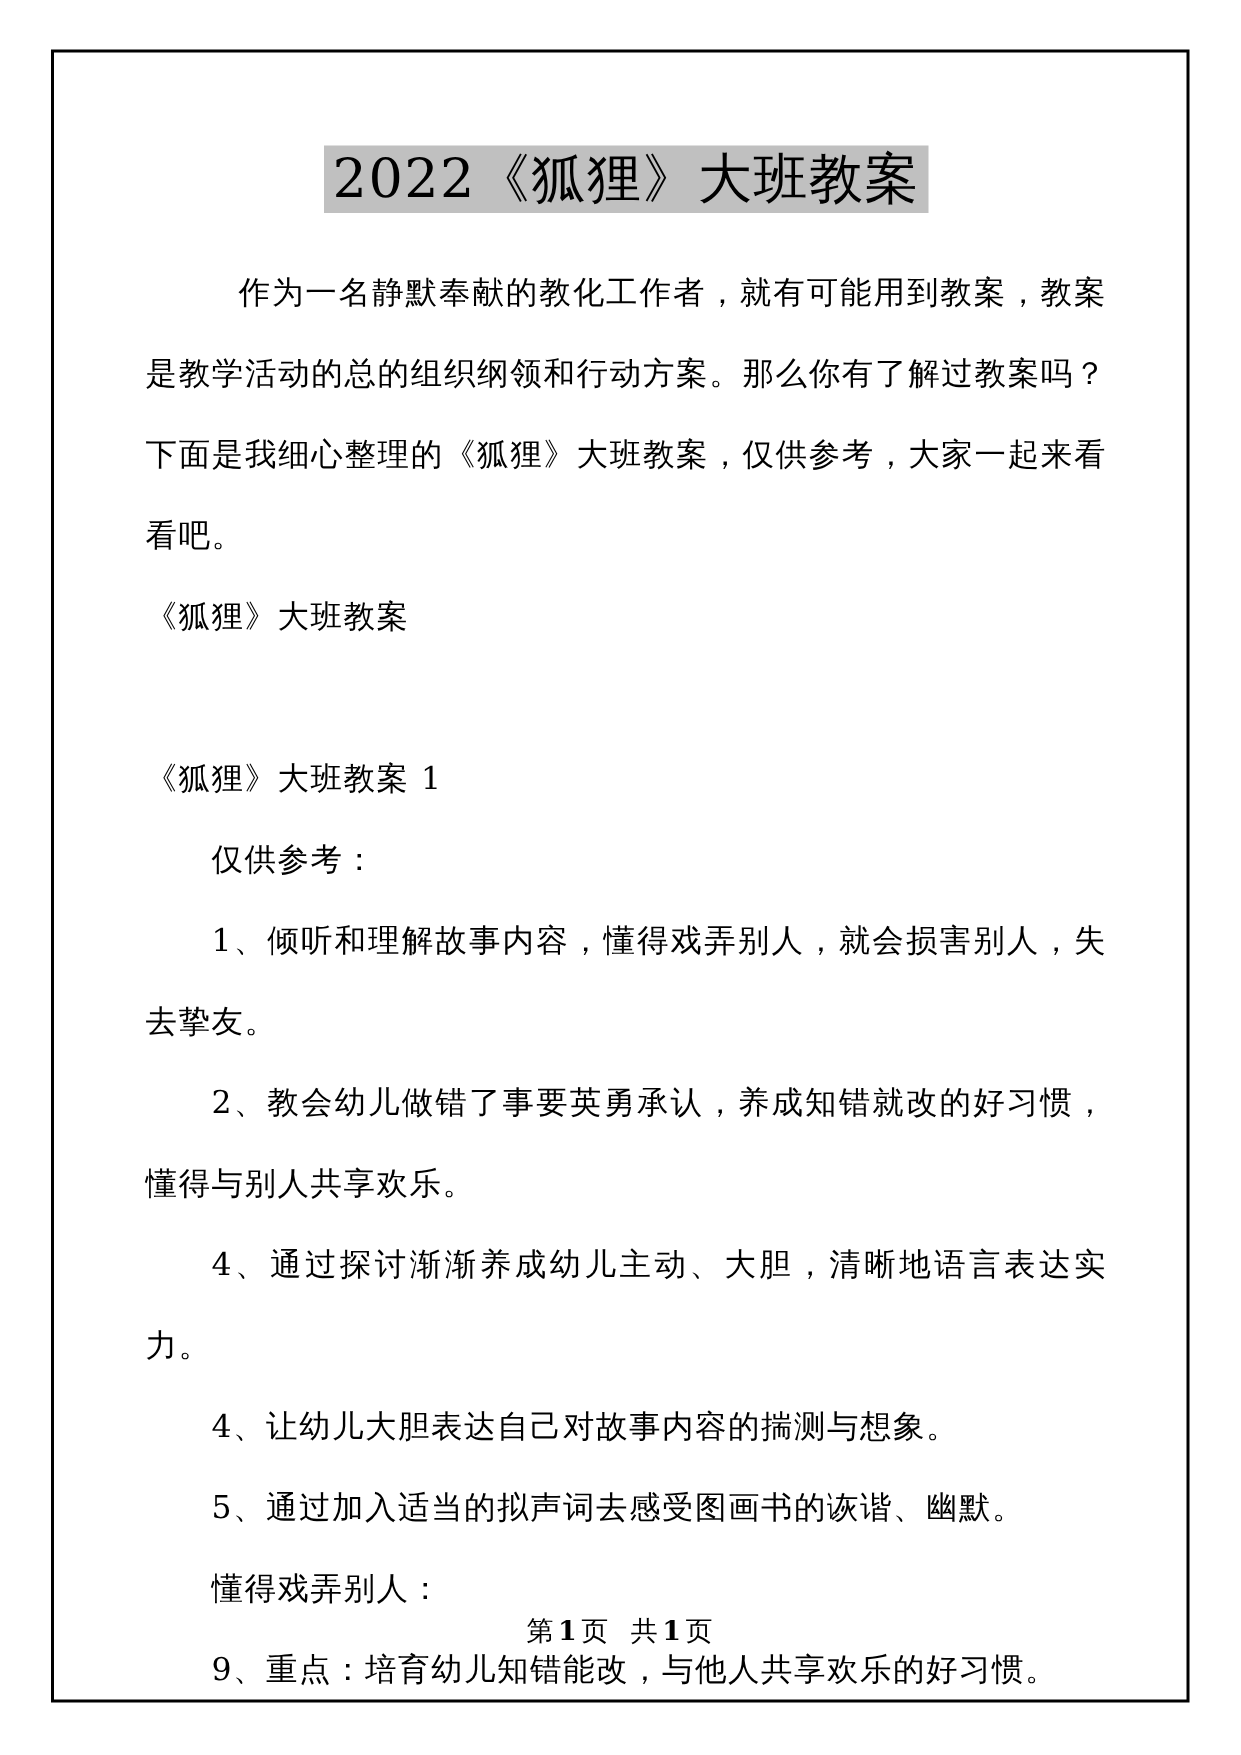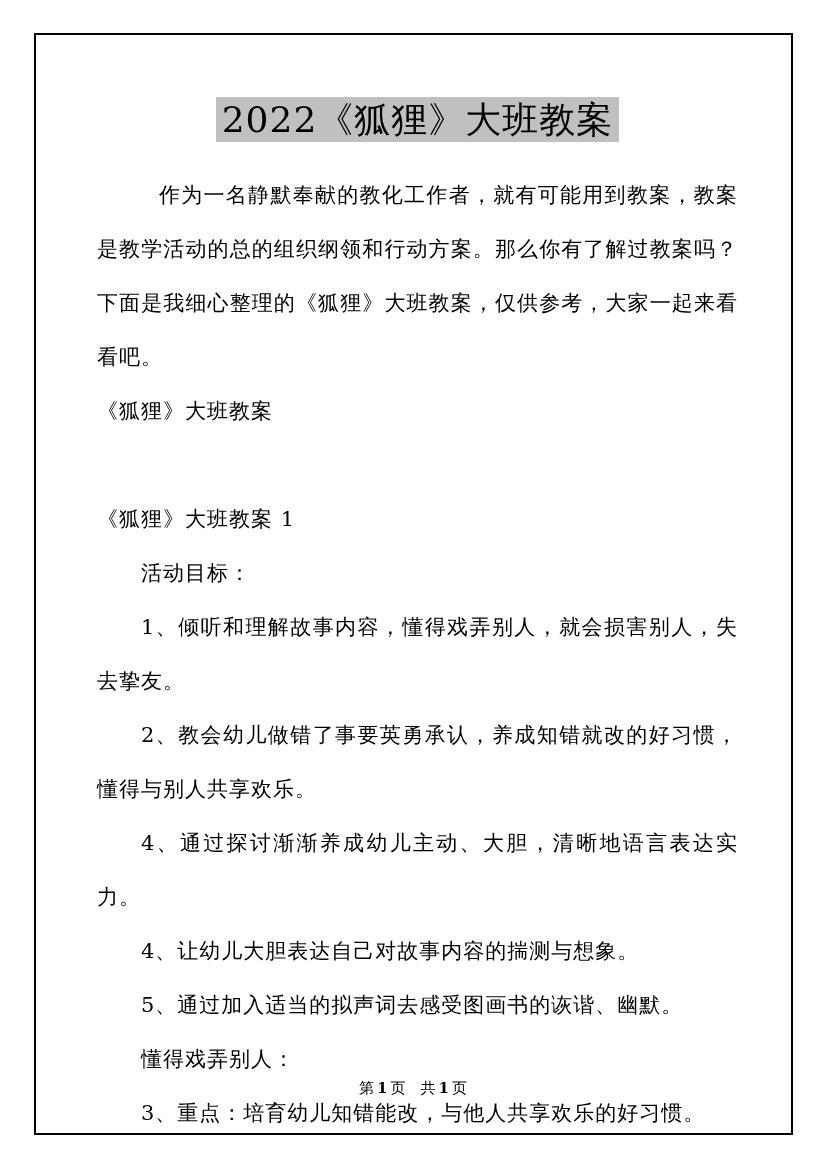--- a/index.html
+++ b/index.html
@@ -41,43 +41,43 @@
   }
   p.para { margin: 0; }
   p.blank { height: 54px; }
   p.indent-2 { text-indent: 44px; }
   p.indent-3 { text-indent: 62px; }
   .footer {
     position: absolute;
     left: 0; top: 1078px;
     width: 827px;
     text-align: center;
-    font-size: 15px;
+    font-size: 18px;
     line-height: 20px;
     letter-spacing: 1px;
   }
   .footer .num { font-weight: bold; padding: 0 2px; }
   .footer .gap { display: inline-block; width: 14px; }
 </style>
 </head>
 <body>
 
 <div class="page-border"></div>
 
 <div class="content">
   <h1 class="doc-title"><span class="hl" style="background: rgb(192, 192, 192);">2022《狐狸》大班教案</span></h1>
   <div>
       <p class="para indent-3">作为一名静默奉献的教化工作者，就有可能用到教案，教案是教学活动的总的组织纲领和行动方案。那么你有了解过教案吗？下面是我细心整理的《狐狸》大班教案，仅供参考，大家一起来看看吧。</p>
       <p class="para">《狐狸》大班教案</p>
       <p class="para blank"></p>
       <p class="para">《狐狸》大班教案 1</p>
-      <p class="para indent-2">活动目标：</p>
+      <p class="para indent-2">仅供参考：</p>
       <p class="para indent-2">1、倾听和理解故事内容，懂得戏弄别人，就会损害别人，失去挚友。</p>
       <p class="para indent-2">2、教会幼儿做错了事要英勇承认，养成知错就改的好习惯，懂得与别人共享欢乐。</p>
       <p class="para indent-2">4、通过探讨渐渐养成幼儿主动、大胆，清晰地语言表达实力。</p>
       <p class="para indent-2">4、让幼儿大胆表达自己对故事内容的揣测与想象。</p>
       <p class="para indent-2">5、通过加入适当的拟声词去感受图画书的诙谐、幽默。</p>
       <p class="para indent-2">懂得戏弄别人：</p>
-      <p class="para indent-2">3、重点：培育幼儿知错能改，与他人共享欢乐的好习惯。</p>
+      <p class="para indent-2">9、重点：培育幼儿知错能改，与他人共享欢乐的好习惯。</p>
     </div>
 </div>
 
 <div class="footer"><span>第</span><span class="num">1</span><span>页</span><span class="gap"></span><span>共</span><span class="num">1</span><span>页</span></div>
 
 </body></html>

